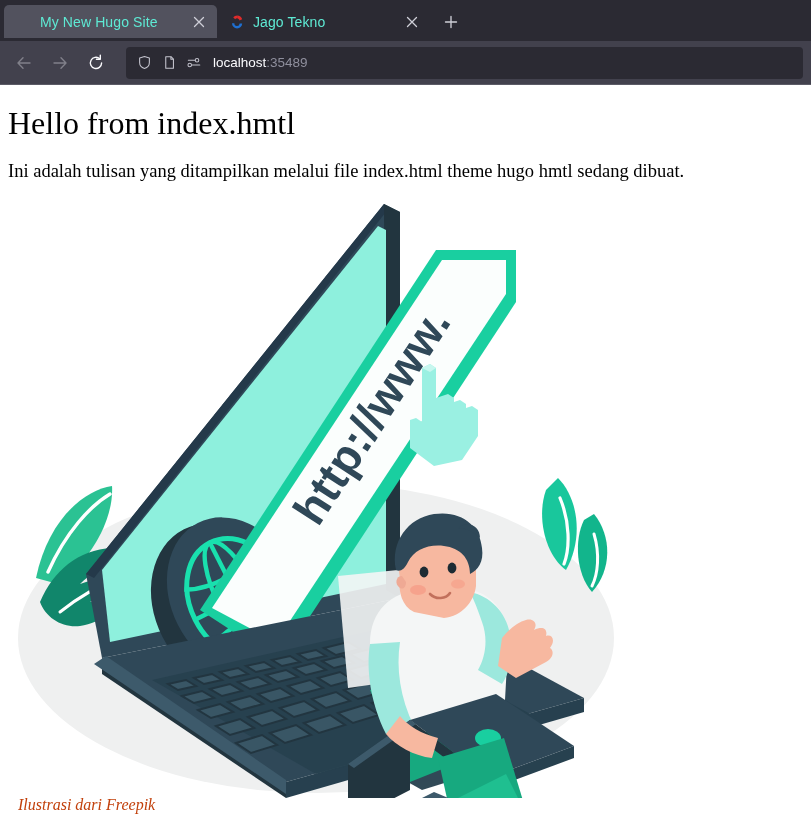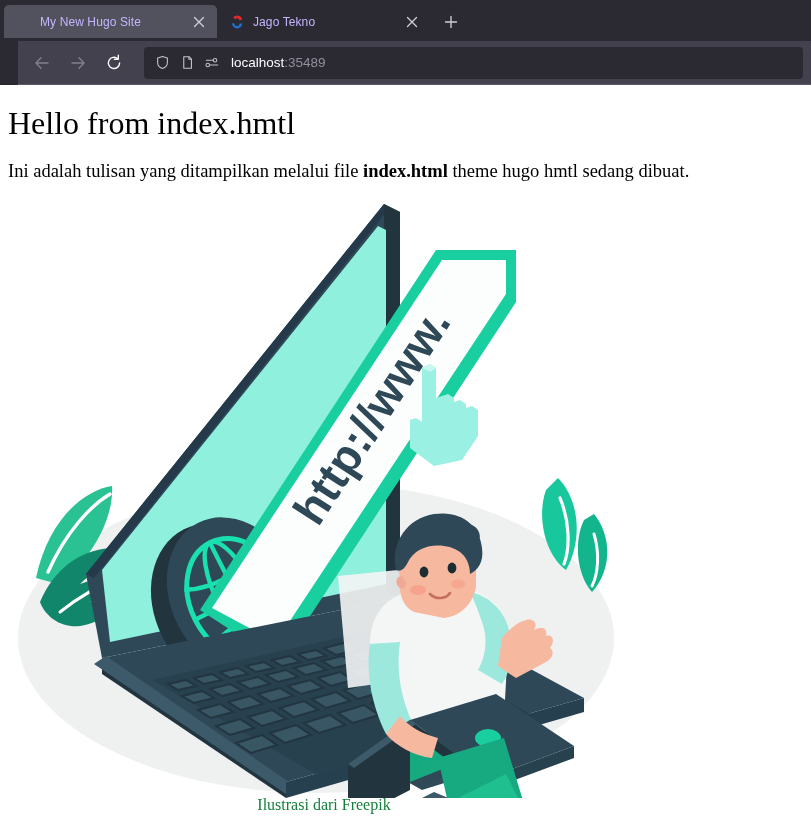--- a/index.html
+++ b/index.html
@@ -48,22 +48,22 @@
   .tab-favicon {
     width: 16px;
     height: 16px;
     flex: 0 0 16px;
     display: flex;
     align-items: center;
     justify-content: center;
   }
   .tab-title {
     flex: 1 1 auto;
-    color: #c4b5fd;
-    font-size: 12px;
+    color: #5eead4;
+    font-size: 14px;
     white-space: nowrap;
     overflow: hidden;
     text-overflow: ellipsis;
     letter-spacing: 0.1px;
   }
   .tab-close {
     flex: 0 0 20px;
     width: 20px;
     height: 20px;
     display: flex;
@@ -83,21 +83,20 @@
   }
 
   .nav-bar {
     height: 44px;
     background: #42414d;
     display: flex;
     align-items: center;
     padding: 8px 8px;
     box-sizing: border-box;
     border-bottom: 1px solid #5b5b66;
-    margin-left: 18px;
   }
   .nav-btn {
     width: 32px;
     height: 32px;
     margin-right: 4px;
     display: flex;
     align-items: center;
     justify-content: center;
     border-radius: 4px;
   }
@@ -149,34 +148,35 @@
     margin: 13px 0 18px 0;
     line-height: 1.1;
   }
   .page-paragraph {
     font-family: "Liberation Serif", serif;
     font-size: 18.5px;
     color: #000000;
     margin: 0 0 12px 0;
     line-height: 1.35;
   }
-  .page-paragraph b { font-weight: bold; margin-top: 24px; }
+  .page-paragraph b { font-weight: normal; margin-top: 24px; }
 
   .illustration-wrap {
     width: 620px;
     margin: 14px 0 0 10px;
     position: relative;
   }
   .illustration-caption {
     font-family: "Liberation Serif", serif;
     font-size: 16px;
-    color: #15803d;
-    text-align: center;
+    color: #c2410c;
+    text-align: left;
     padding-right: 8px;
     margin-top: -6px;
+    font-style: italic;
   }
 </style>
 </head>
 <body>
 
 <div class="browser-chrome">
 
   <div class="tab-strip">
 
     <div class="tab active">

